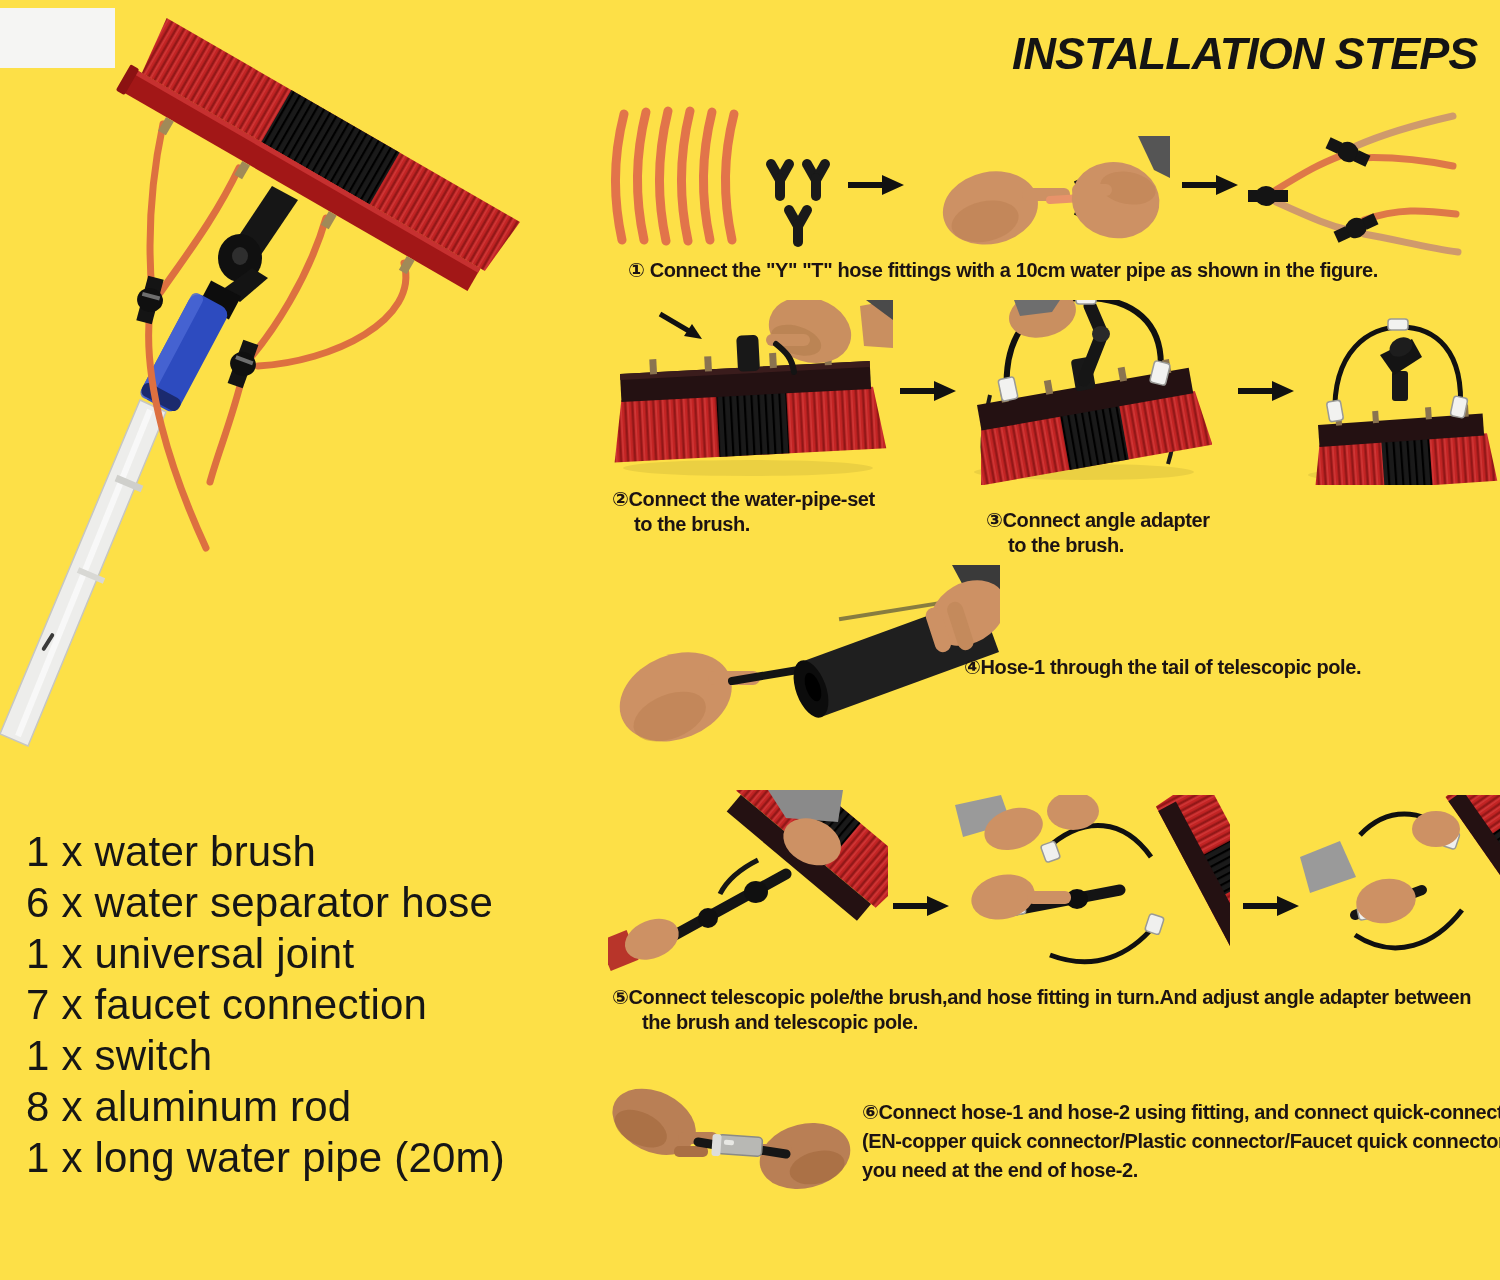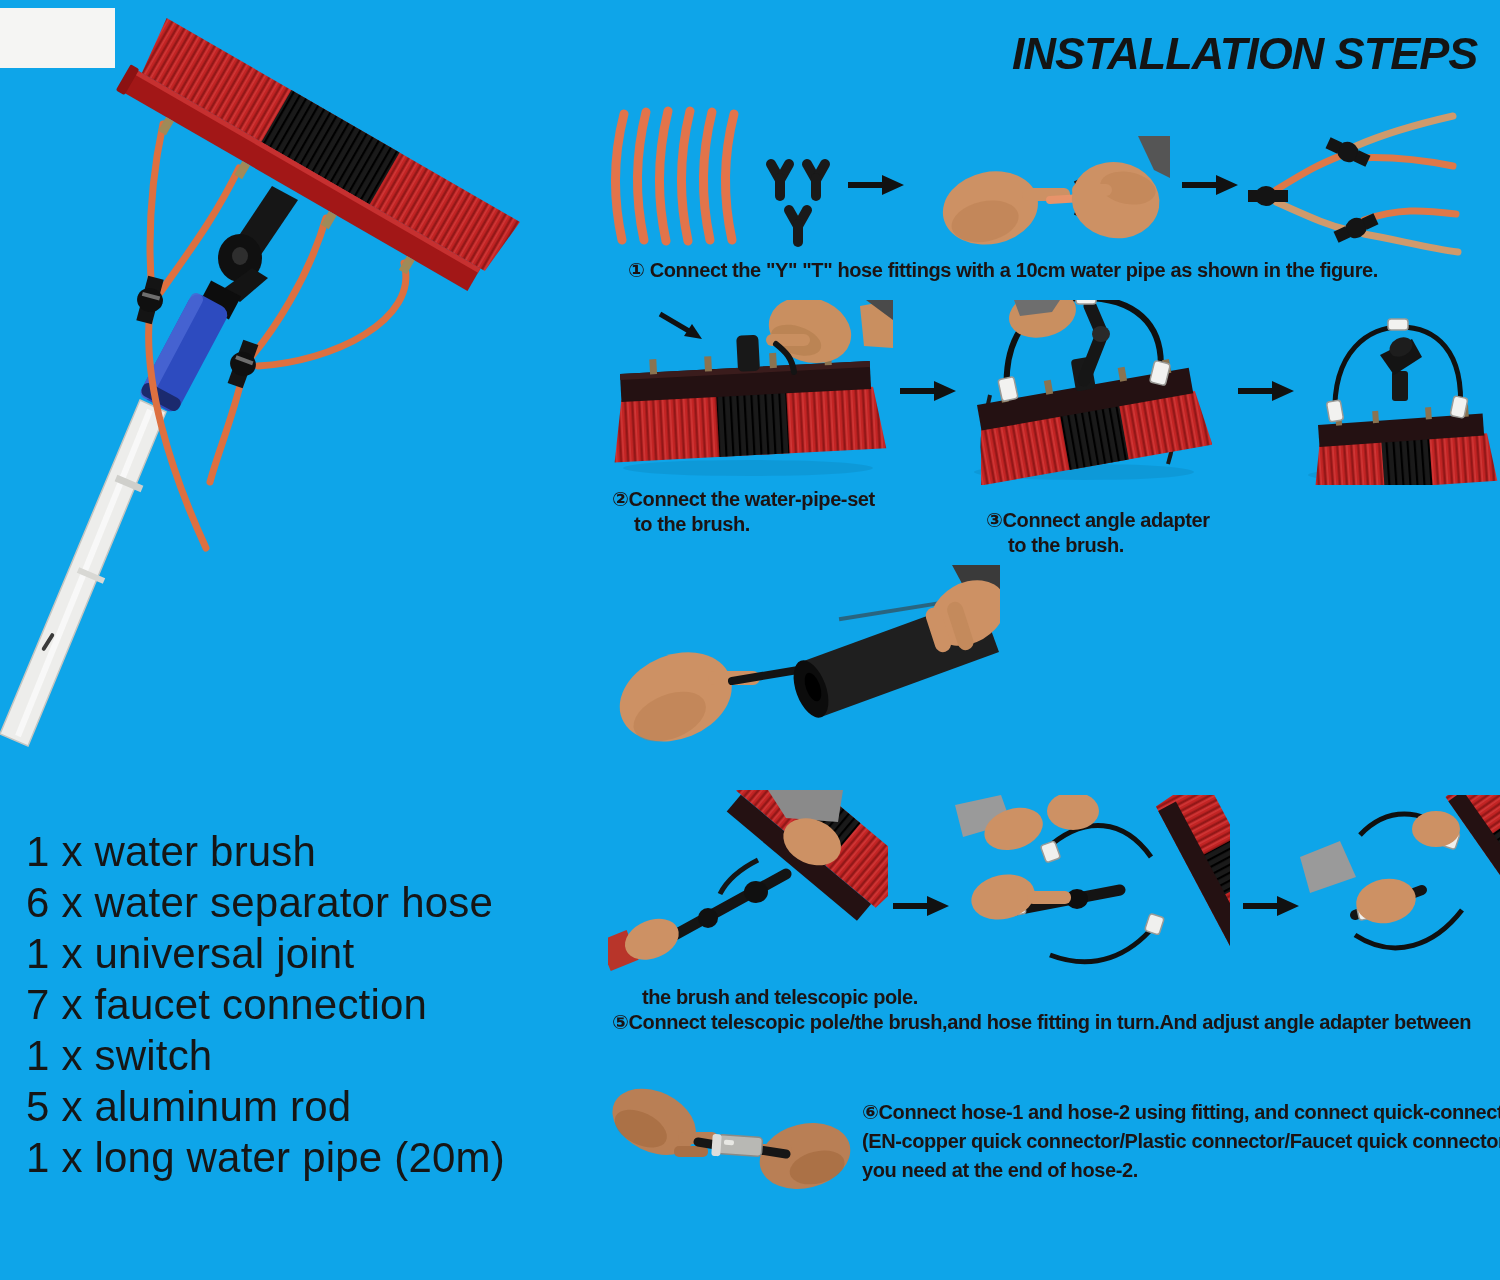--- a/index.html
+++ b/index.html
@@ -1,18 +1,18 @@
 <!DOCTYPE html>
 <html><head>
 <meta charset="utf-8">
 <style>
   * { margin:0; padding:0; box-sizing:border-box; }
   html,body { background:#ffffff; }
   #stage {
-    position:relative; width:1500px; height:1280px; background:#0ea5e9;
+    position:relative; width:1500px; height:1280px; background:#fde047;
     font-family:"Liberation Sans","DejaVu Sans",sans-serif; overflow:hidden;
   }
   .abs { position:absolute; }
   .title {
     font-size:45px; font-weight:800; font-style:italic; letter-spacing:-1px;
     color:#141414; white-space:nowrap;
   }
   .caption {
     font-weight:700; font-size:20px; letter-spacing:-0.4px; color:#1c1313;
     line-height:25px; white-space:nowrap;
@@ -345,20 +345,23 @@
         <line x1="240" y1="48" x2="386" y2="40" stroke="#3c3c3c" stroke-width="4" opacity="0.6" transform="rotate(-6 300 60)"></line>
       </g>
       <g transform="rotate(-30 368 48)">
         <ellipse cx="368" cy="48" rx="40" ry="30" fill="#cd9164"></ellipse>
       </g>
       <rect x="330" y="42" width="16" height="46" rx="8" fill="#cd9164" transform="rotate(-18 338 64)"></rect>
       <rect x="352" y="36" width="16" height="50" rx="8" fill="#c48a5c" transform="rotate(-18 360 60)"></rect>
     </svg>
   </div>
 
+  <div class="abs caption" style="left:964px;top:655px">
+    <div>④Hose-1 through the tail of telescopic pole.</div>
+  </div>
 
   <div class="abs" style="left:608px;top:790px">
     <svg width="280" height="185" viewBox="0 0 280 185">
       <g transform="translate(120,20) rotate(40)">
         <polygon points="-6,-20 176,-20 182,-75 -12,-75" fill="url(#pBr)"></polygon>
         <rect x="62" y="-75" width="48" height="55" fill="url(#pBk)"></rect>
         <rect x="0" y="-20" width="170" height="22" fill="#241112"></rect>
       </g>
       <polygon points="160,0 235,0 230,32 178,28" fill="#8a8a8a"></polygon>
       <g transform="rotate(24 205 50)">
@@ -431,22 +434,22 @@
       </g>
       <polygon points="0,62 40,46 56,82 10,98" fill="#9a9a9a"></polygon>
       <g transform="rotate(-10 86 106)">
           <ellipse cx="86" cy="106" rx="30" ry="22" fill="#cd9164"></ellipse>
         </g>
       <ellipse cx="136" cy="34" rx="24" ry="18" fill="#cd9164"></ellipse>
     </svg>
   </div>
 
   <div class="abs caption" style="left:612px;top:985px">
+    <div>⑤Connect  telescopic pole/the brush,and hose fitting in turn.And adjust angle adapter between</div>
     <div style="padding-left:30px">the brush and telescopic pole.</div>
-    <div>⑤Connect  telescopic pole/the brush,and hose fitting in turn.And adjust angle adapter between</div>
   </div>
 
   <div class="abs" style="left:600px;top:1078px">
     <svg width="255" height="140" viewBox="0 0 255 140">
       <g transform="rotate(26 55 42)">
         <ellipse cx="55" cy="44" rx="44" ry="30" fill="#b97f55"></ellipse>
         <ellipse cx="46" cy="56" rx="28" ry="16" fill="#9e6438" opacity="0.5"></ellipse>
       </g>
       <rect x="78" y="54" width="40" height="12" rx="6" fill="#b97f55"></rect>
       <rect x="74" y="68" width="34" height="11" rx="5" fill="#a96f45"></rect>
@@ -470,17 +473,17 @@
     <div>(EN-copper quick connector/Plastic connector/Faucet quick connector)</div>
     <div>you need at the end of hose-2.</div>
   </div>
 
   <div class="abs parts" style="left:26px;top:826px">
     <div>1 x water brush</div>
     <div>6 x water separator hose</div>
     <div>1 x universal joint</div>
     <div>7 x faucet connection</div>
     <div>1 x switch</div>
-    <div>5 x aluminum rod</div>
+    <div>8 x aluminum rod</div>
     <div>1 x long water pipe (20m)</div>
   </div>
 
 </div>
 
 </body></html>

